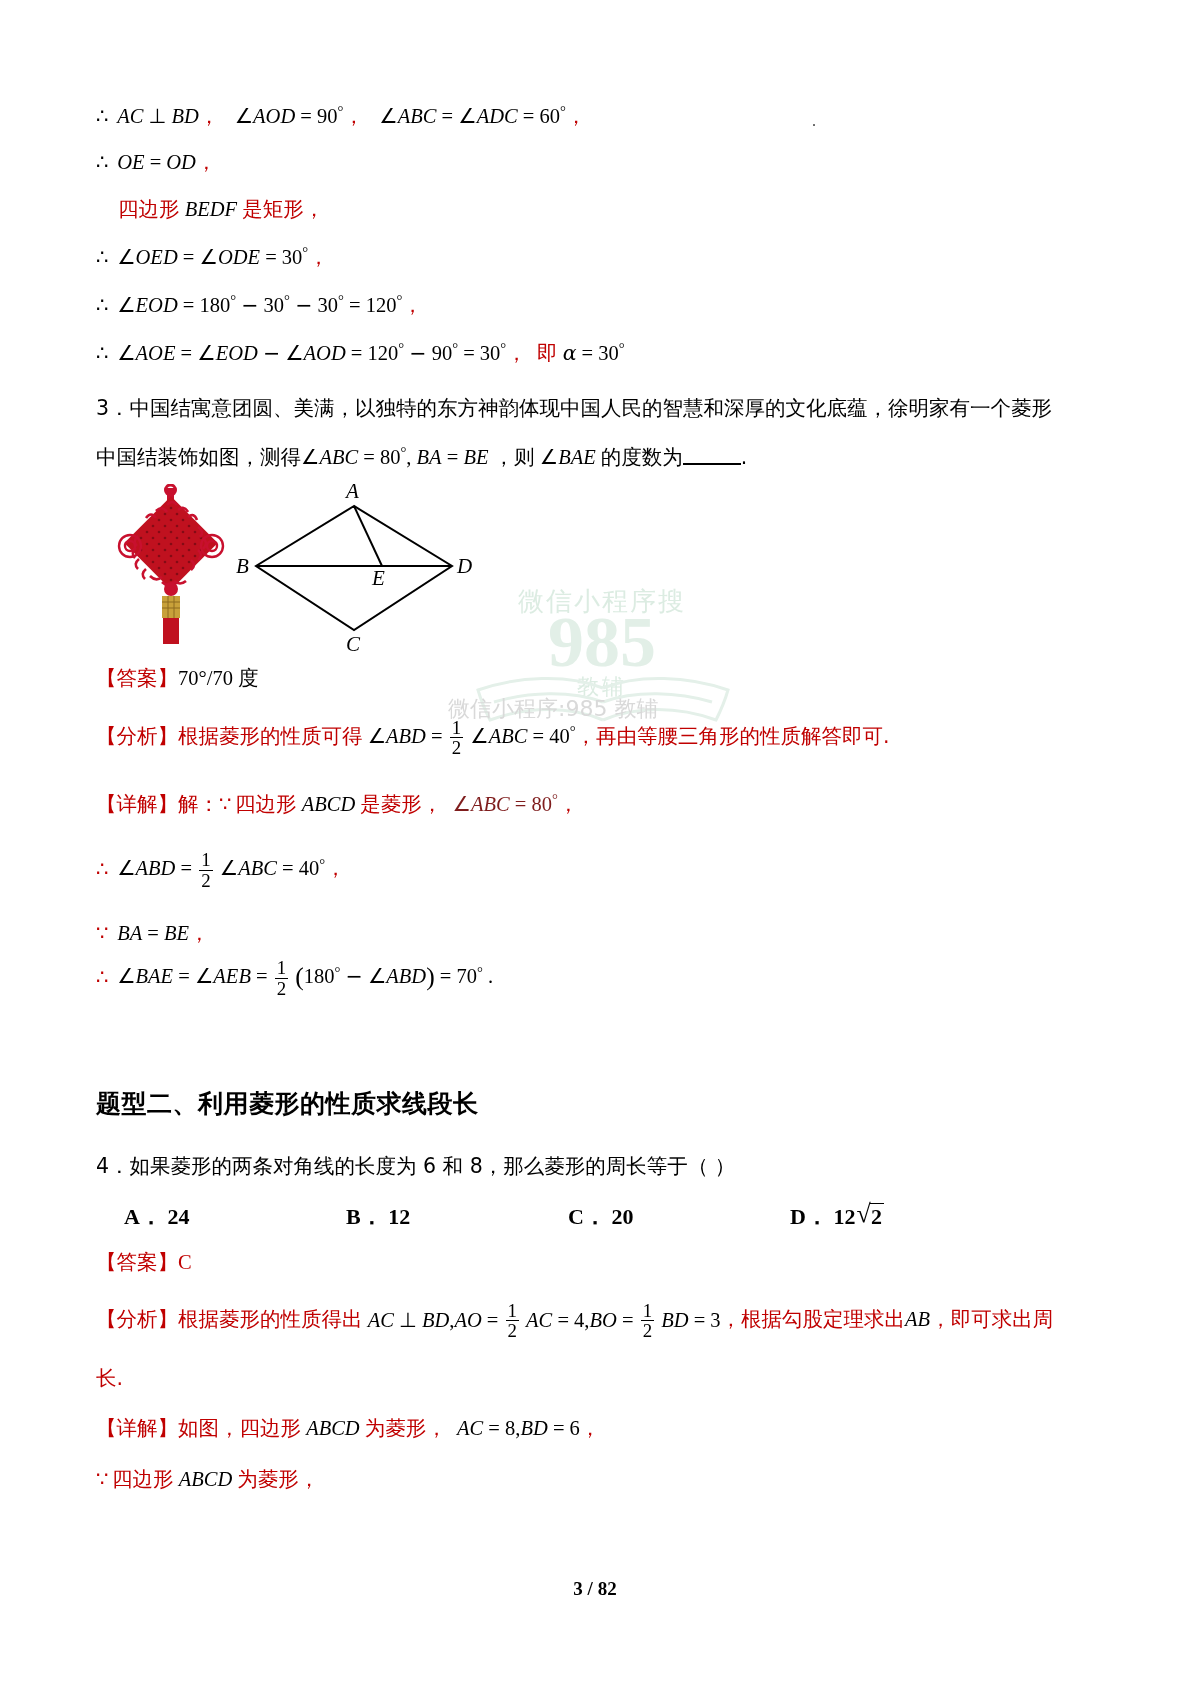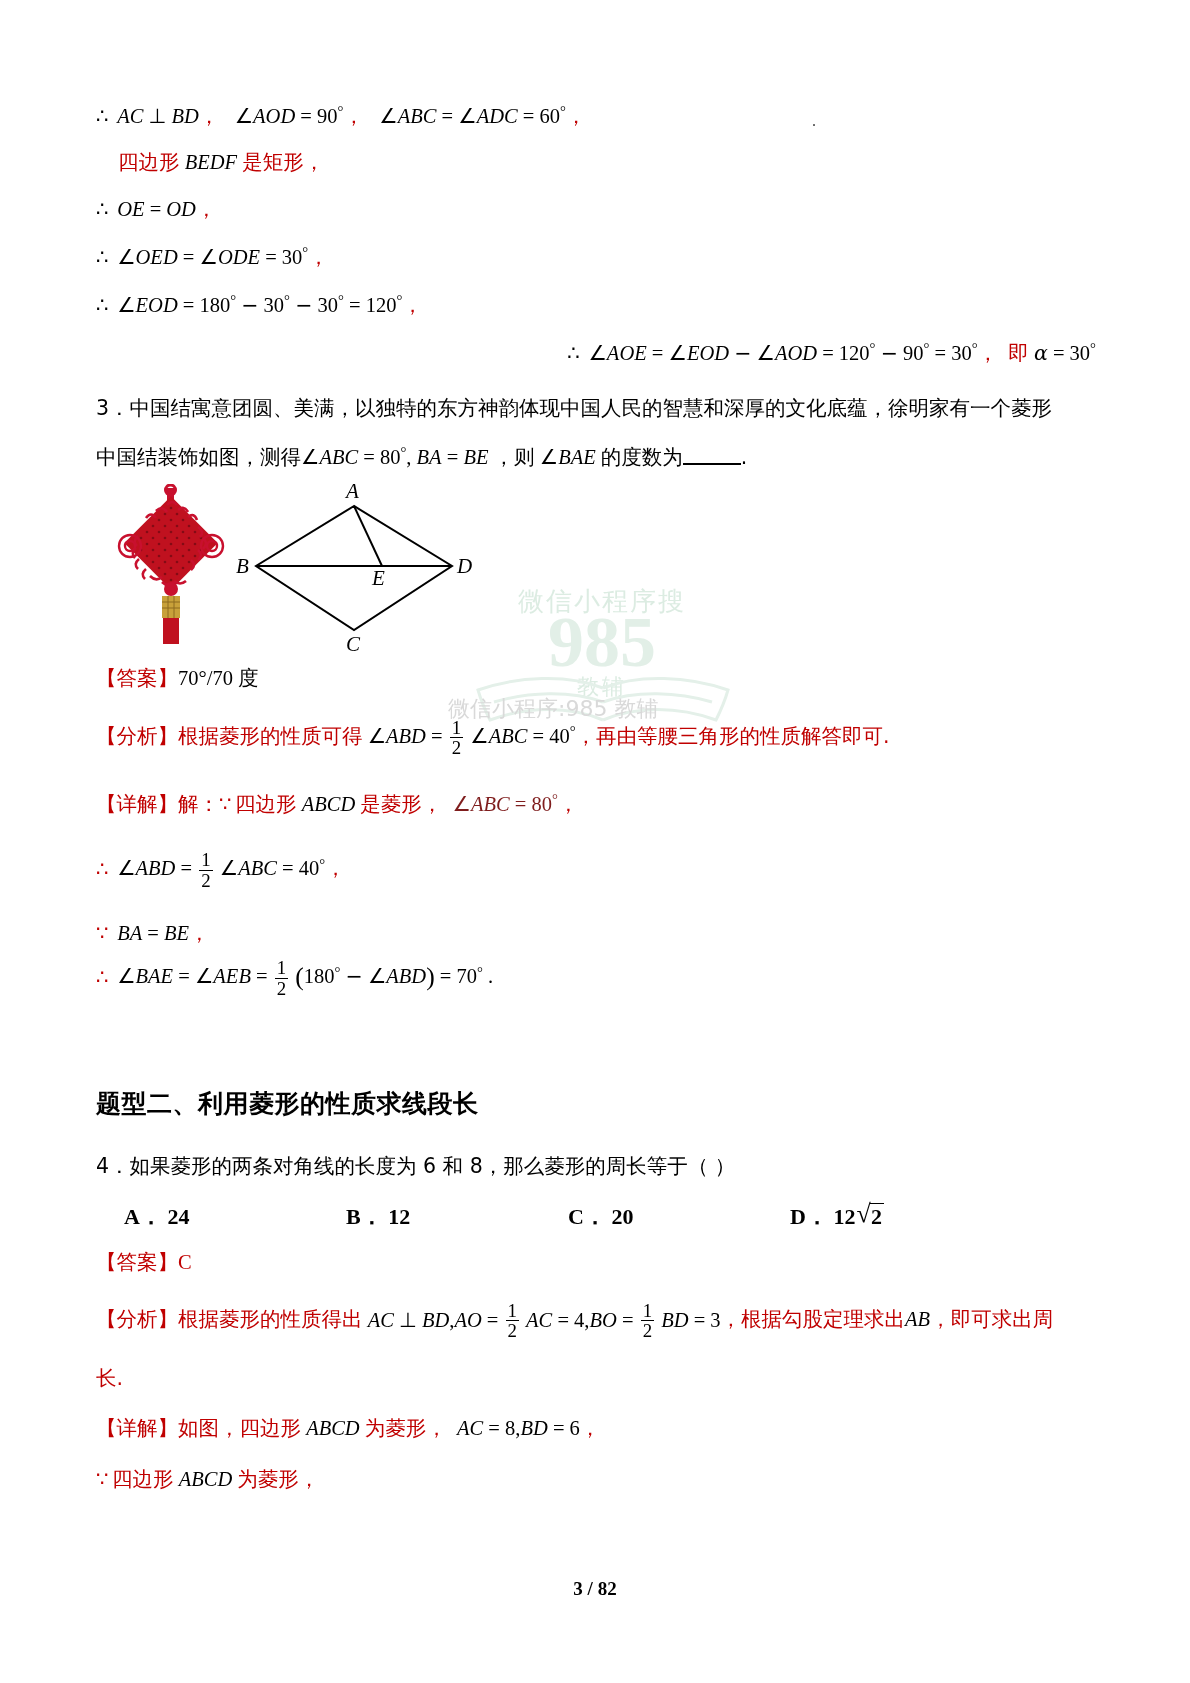--- a/index.html
+++ b/index.html
@@ -250,40 +250,40 @@
   <div class="content">
 
     <div class="line">
       <span class="therefore thr-black sym">∴</span>
       <span class="mi">AC</span> <span class="sym">⊥</span> <span class="mi">BD</span><span class="red">，</span>&nbsp;&nbsp;
       <span class="sym">∠</span><span class="mi">AOD</span> = 90<span class="deg">°</span><span class="red">，</span>&nbsp;&nbsp;
       <span class="sym">∠</span><span class="mi">ABC</span> = <span class="sym">∠</span><span class="mi">ADC</span> = 60<span class="deg">°</span><span class="red">，</span>
     </div>
 
 
-    <div class="line redtext" style="padding-left:22px;">
-      <span class="cn">四边形</span> <span class="mi" style="color:#000;">BEDF</span> <span class="cn">是矩形，</span>
-    </div>
-
     <div class="line">
       <span class="therefore thr-black sym">∴</span>
       <span class="mi">OE</span> = <span class="mi">OD</span><span class="red">，</span>
     </div>
 
+    <div class="line redtext" style="padding-left:22px;">
+      <span class="cn">四边形</span> <span class="mi" style="color:#000;">BEDF</span> <span class="cn">是矩形，</span>
+    </div>
+
     <div class="line">
       <span class="therefore thr-black sym">∴</span>
       <span class="sym">∠</span><span class="mi">OED</span> = <span class="sym">∠</span><span class="mi">ODE</span> = 30<span class="deg">°</span><span class="red">，</span>
     </div>
 
     <div class="line">
       <span class="therefore thr-black sym">∴</span>
       <span class="sym">∠</span><span class="mi">EOD</span> = 180<span class="deg">°</span> <span class="sym">−</span> 30<span class="deg">°</span> <span class="sym">−</span> 30<span class="deg">°</span> = 120<span class="deg">°</span><span class="red">，</span>
     </div>
 
-    <div class="line" style="margin-bottom:22px;text-align:right;">
+    <div class="line" style="margin-bottom:22px;">
       <span class="therefore thr-black sym">∴</span>
       <span class="sym">∠</span><span class="mi">AOE</span> = <span class="sym">∠</span><span class="mi">EOD</span> <span class="sym">−</span> <span class="sym">∠</span><span class="mi">AOD</span> = 120<span class="deg">°</span> <span class="sym">−</span> 90<span class="deg">°</span> = 30<span class="deg">°</span><span class="red">，</span>&nbsp;
       <span class="cn redtext">即</span> <span class="mi" style="font-family:'DejaVu Serif',serif;">α</span> = 30<span class="deg">°</span>
     </div>
 
     <div class="qpara">
       <span class="cnrun">3．</span><span class="cnrun">中国结寓意团圆、美满，以独特的东方神韵体现中国人民的智慧和深厚的文化底蕴，徐明家有一个菱形</span>
     </div>
     <div class="qpara">
       <span class="cnrun">中国结装饰如图，测得</span><span class="sym">∠</span><span class="mi">ABC</span> = 80<span class="deg">°</span>,&nbsp;<span class="mi">BA</span> = <span class="mi">BE</span>&nbsp;<span class="cnrun">，则</span>&nbsp;<span class="sym">∠</span><span class="mi">BAE</span> <span class="cnrun">的度数为</span><span class="blank-line"></span><span class="cnrun">.</span>

